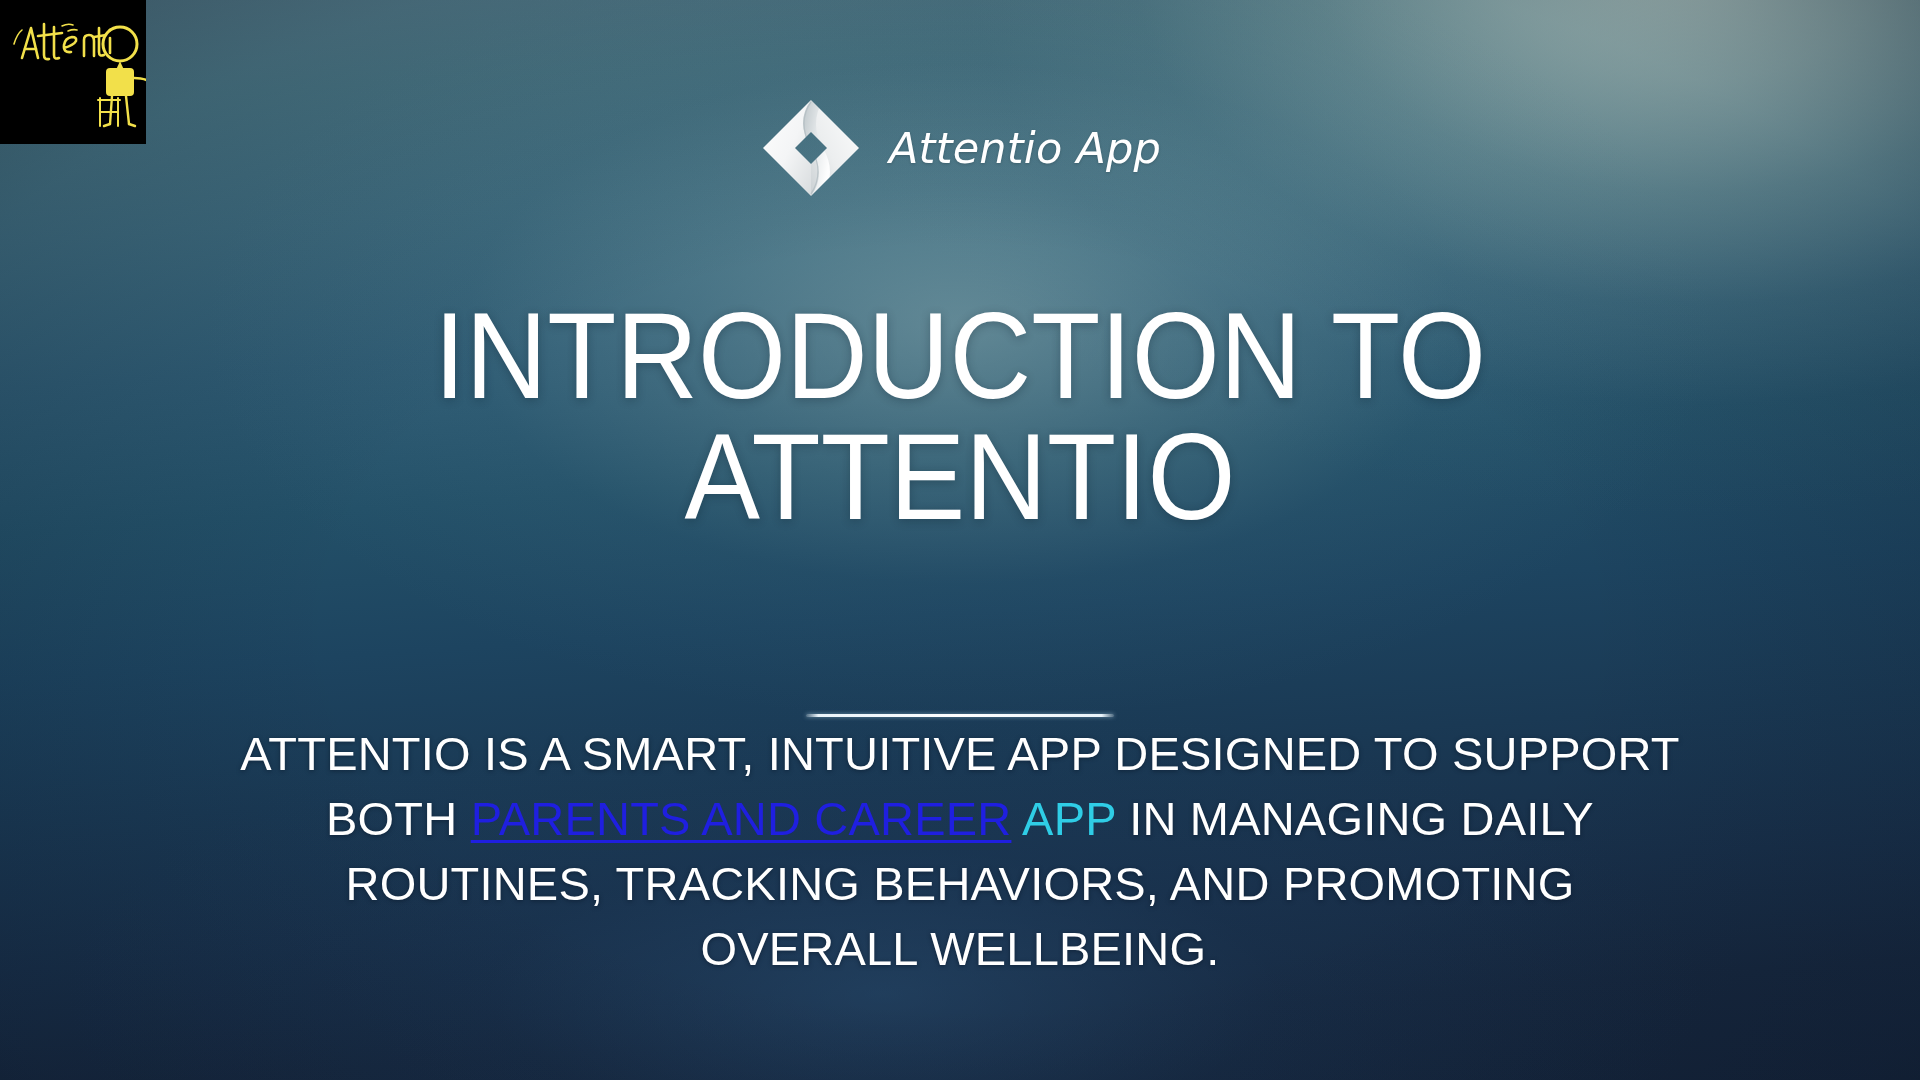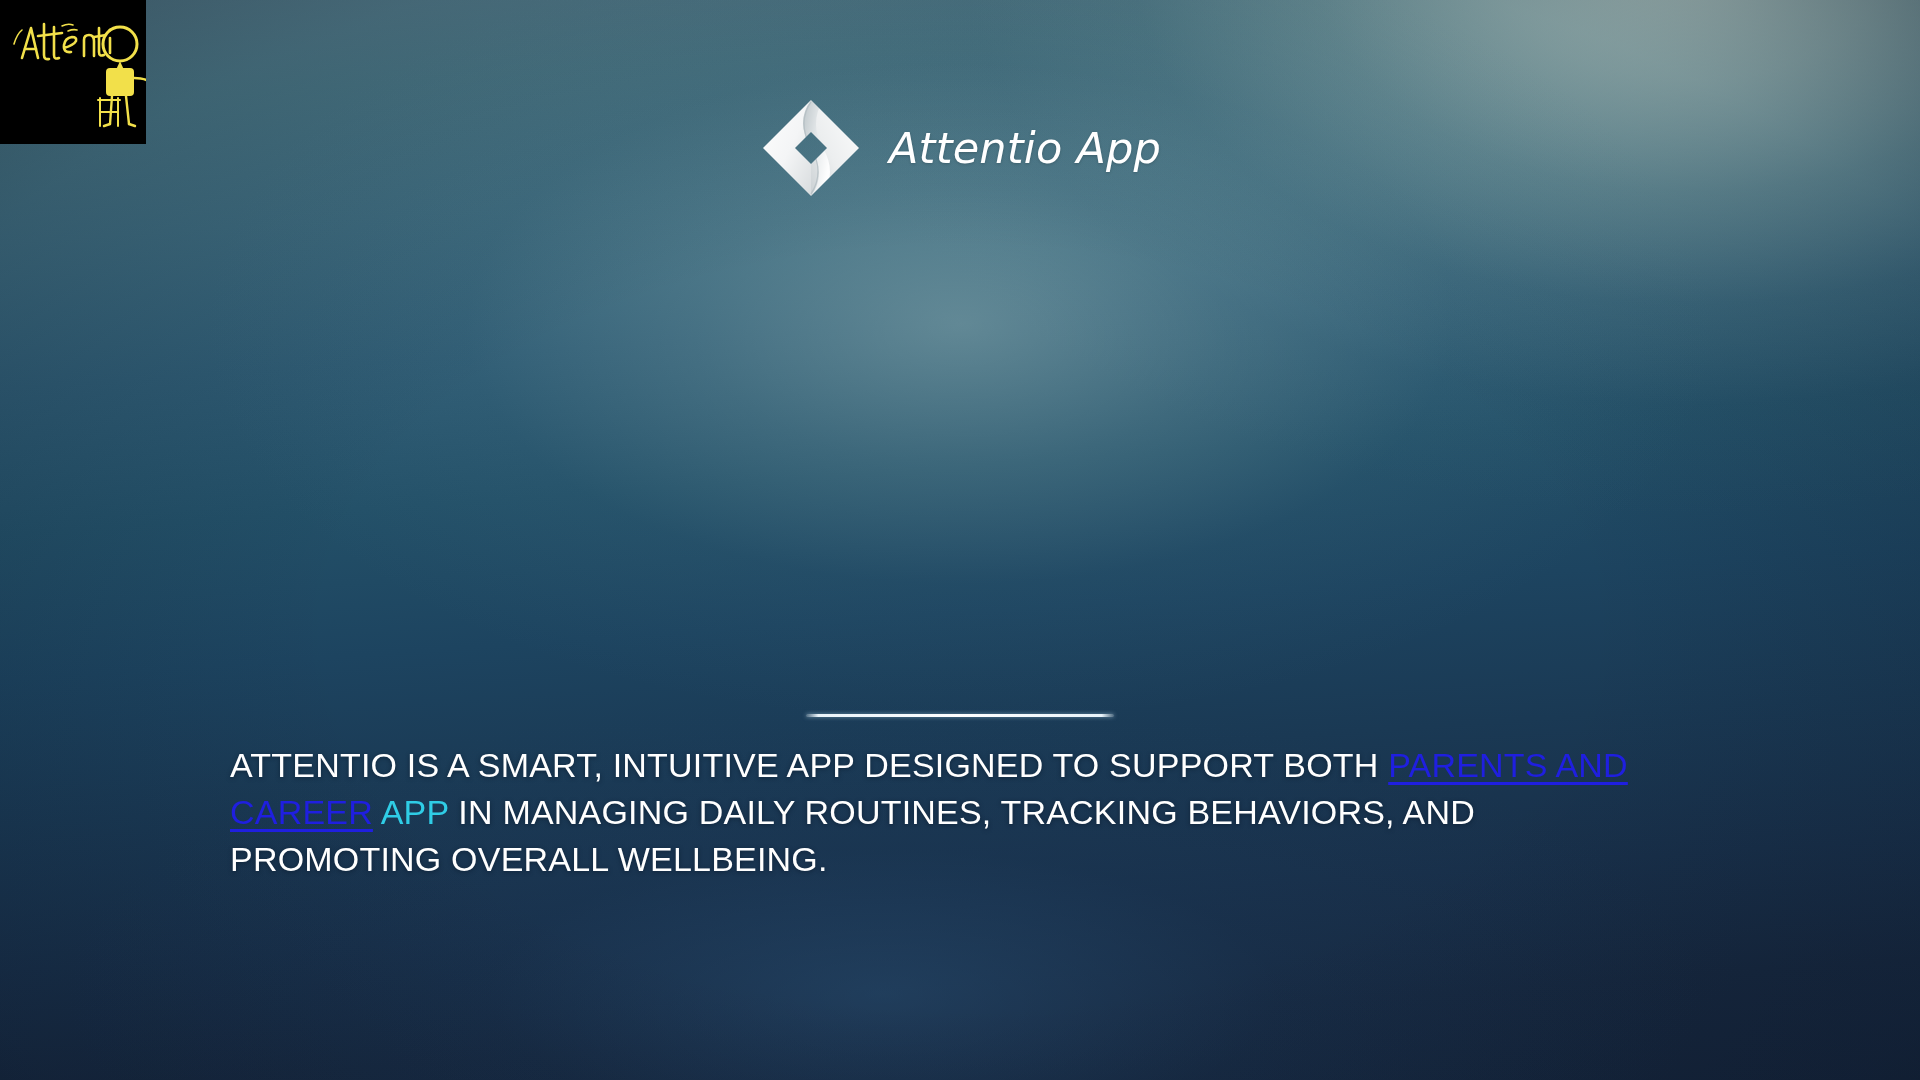--- a/index.html
+++ b/index.html
@@ -138,26 +138,26 @@
        #ffffff 50%,
        #eaf4fa 96%,
        rgba(225,240,248,0.25) 100%);
     border-radius:2px;
     box-shadow:0 0 4px rgba(180,215,235,0.55);
   }
 
   
   #body-copy {
     position:absolute;
-    left:50%; top:742px;
+    left:50%; top:722px;
     transform:translateX(-50%);
     width:1460px;
-    text-align:left;
+    text-align:center;
     font-family:"Liberation Sans Narrow","Liberation Sans", sans-serif;
-    font-size:34px;
+    font-size:47px;
     font-weight:400;
     line-height:1.38;
     color:#ffffff;
     letter-spacing:0.2px;
     text-shadow:0 1px 4px rgba(8,20,36,0.55);
   }
   #body-copy .seg { display:inline; }
   .link-parents {
     color:#1f1fe0;
     text-decoration:underline;
@@ -264,20 +264,24 @@
           <rect x="52" y="0" width="52" height="104" fill="url(#dFaceB)"></rect>
 
           <path d="M52 4 q-16 22 0 48 q16 26 0 48 L64 100 q14 -24 0 -48 q-14 -24 0 -48 Z" fill="url(#dShade)" opacity="0.95"></path>
           <path d="M52 6 q-14 20 0 46 q14 24 0 46" fill="none" stroke="#b2bcc1" stroke-width="1.2" opacity="0.75"></path>
         </g>
       </svg>
     </span>
     <span id="brand-name">Attentio App</span>
   </div>
 
+  <h1 id="title">
+    <span class="t-line">INTRODUCTION TO</span>
+    <span class="t-line">ATTENTIO</span>
+  </h1>
 
   <div id="divider"></div>
 
   <p id="body-copy">
     <span class="seg">ATTENTIO IS A SMART, INTUITIVE APP DESIGNED TO SUPPORT BOTH </span><a class="link-parents" href="#">PARENTS AND CAREER</a><span class="seg"> </span><span class="accent-app">APP</span><span class="seg"> IN MANAGING DAILY ROUTINES, TRACKING BEHAVIORS, AND PROMOTING OVERALL WELLBEING.</span>
   </p>
 
 </div>
 
 </body></html>

